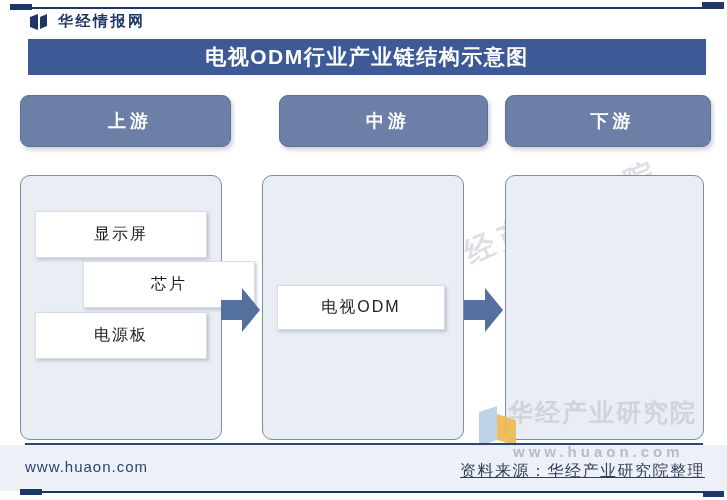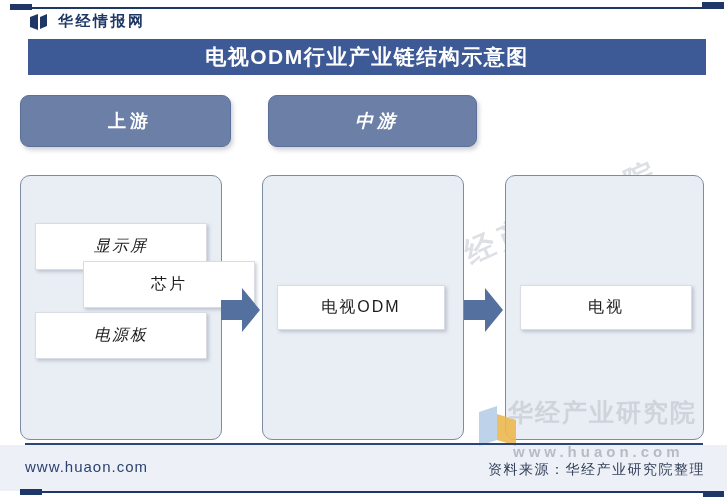--- a/index.html
+++ b/index.html
@@ -18,54 +18,54 @@
   
   .title-bar{position:absolute;left:28px;top:39px;width:678px;height:36px;background:var(--title-bar,#3d5a96);
              color:#ffffff;display:flex;align-items:center;justify-content:center;
              font-size:21px;font-weight:bold;letter-spacing:1.5px;z-index:3;}
   
   .stage-header{position:absolute;top:95px;height:50px;background:var(--stage-header,#6b7fa7);
                 border:1px solid var(--stage-header-border,#5d7099);border-radius:9px;color:#fff;
                 font-size:18px;font-weight:bold;letter-spacing:4px;display:flex;align-items:center;
                 justify-content:center;box-shadow:2px 3px 4px rgba(80,90,110,.28);z-index:2;padding-left:9px;}
   .sh-1{left:20px;width:200px;}
-  .sh-2{left:268px;width:198px;font-style:italic;}
+  .sh-2{left:279px;width:198px;}
   .sh-3{left:505px;width:195px;}
   
   .stage-box{position:absolute;top:175px;height:263px;background:var(--box-fill,#e9edf4);
              border:1px solid var(--box-border,#7d8ba3);border-radius:10px;z-index:1;}
   .sb-1{left:20px;width:200px;}
   .sb-2{left:262px;width:200px;}
   .sb-3{left:505px;width:197px;}
   
   .item{position:absolute;background:#ffffff;border:1px solid var(--item-border,#d9dce3);
         box-shadow:2px 2px 3px rgba(130,140,160,.4);display:flex;align-items:center;justify-content:center;
         font-size:16px;color:#1b1b1b;letter-spacing:2px;z-index:2;}
   .it-u{left:35px;width:170px;height:45px;}
-  .it-u1{top:223px;font-style:italic;} .it-u2{top:261px;margin-left:48px;} .it-u3{top:312px;font-style:italic;} .it-u4{top:364px;}
+  .it-u1{top:211px;} .it-u2{top:261px;margin-left:48px;} .it-u3{top:312px;} .it-u4{top:364px;}
   .it-m{left:277px;top:285px;width:166px;height:43px;}
   .it-d{left:520px;top:285px;width:170px;height:43px;}
   
   .arrow{position:absolute;top:288px;width:39px;height:44px;z-index:2;}
   .ar-1{left:221px;} .ar-2{left:464px;}
   .arrow svg{display:block;}
   
   .wm-diagonal{position:absolute;left:420px;top:180px;width:340px;transform:rotate(-24deg);
                color:#8e97a6;opacity:.30;font-size:30px;font-weight:bold;letter-spacing:5px;z-index:0;}
   .wm-org{position:absolute;left:508px;top:396px;font-size:25px;font-weight:bold;
           color:var(--watermark-light,#cfd3da);letter-spacing:2px;z-index:3;}
   .wm-site{position:absolute;left:513px;top:443px;font-size:15px;font-weight:bold;
            color:var(--watermark-gray,#b7bcc4);letter-spacing:4px;z-index:3;}
   .wm-logo{position:absolute;left:479px;top:404px;width:40px;height:44px;z-index:3;opacity:.9;}
   
   .footer-strip{position:absolute;left:0;top:445px;width:727px;height:46px;background:var(--footer-strip,#edf1f7);z-index:2;}
   .footer-top-line{position:absolute;left:25px;top:443px;width:678px;height:2px;background:#2a4676;z-index:4;}
   .footer-site{position:absolute;left:25px;top:458px;font-size:15px;color:#2c4270;letter-spacing:1px;z-index:4;}
-  .footer-source{position:absolute;right:22px;top:461px;font-size:14px;color:var(--source-text,#333f58);
-                 letter-spacing:1.5px;z-index:4;}
+  .footer-source{position:absolute;right:22px;top:461px;font-size:16px;color:var(--source-text,#333f58);
+                 letter-spacing:1.5px;z-index:4;text-decoration:underline;}
   .bottom-line{position:absolute;left:25px;top:491px;width:680px;height:2px;background:var(--navy,#1e3766);z-index:4;}
   .bottom-block-left{position:absolute;left:20px;top:489px;width:22px;height:6px;background:var(--navy,#1e3766);z-index:5;}
   .bottom-block-right{position:absolute;left:703px;top:491px;width:21px;height:6px;background:var(--navy,#1e3766);z-index:5;}
 </style>
 </head>
 <body>
 
 <div class="page">
 
   <div class="top-line"></div>
@@ -81,31 +81,31 @@
     </span>
     <span>华经情报网</span>
   </div>
 
   <div class="title-bar">电视ODM行业产业链结构示意图</div>
 
   <div class="wm-diagonal">华经产业研究院</div>
 
   <div class="stage-header sh-1">上游</div>
   <div class="stage-header sh-2">中游</div>
+  <div class="stage-header sh-3">下游</div>
 
   <div class="stage-box sb-1"></div>
   <div class="stage-box sb-2"></div>
   <div class="stage-box sb-3"></div>
 
   <div class="item it-u it-u1">显示屏</div>
   <div class="item it-u it-u2">芯片</div>
   <div class="item it-u it-u3">电源板</div>
 
   <div class="item it-m">电视ODM</div>
-  <div class="item it-d">电视</div>
 
   <div class="arrow ar-1">
     <svg width="39" height="44" viewBox="0 0 39 44">
       <polygon points="0,12 21,12 21,0 39,22 21,44 21,32 0,32" fill="#54709f"></polygon>
     </svg>
   </div>
   <div class="arrow ar-2">
     <svg width="39" height="44" viewBox="0 0 39 44">
       <polygon points="0,12 21,12 21,0 39,22 21,44 21,32 0,32" fill="#54709f"></polygon>
     </svg>

